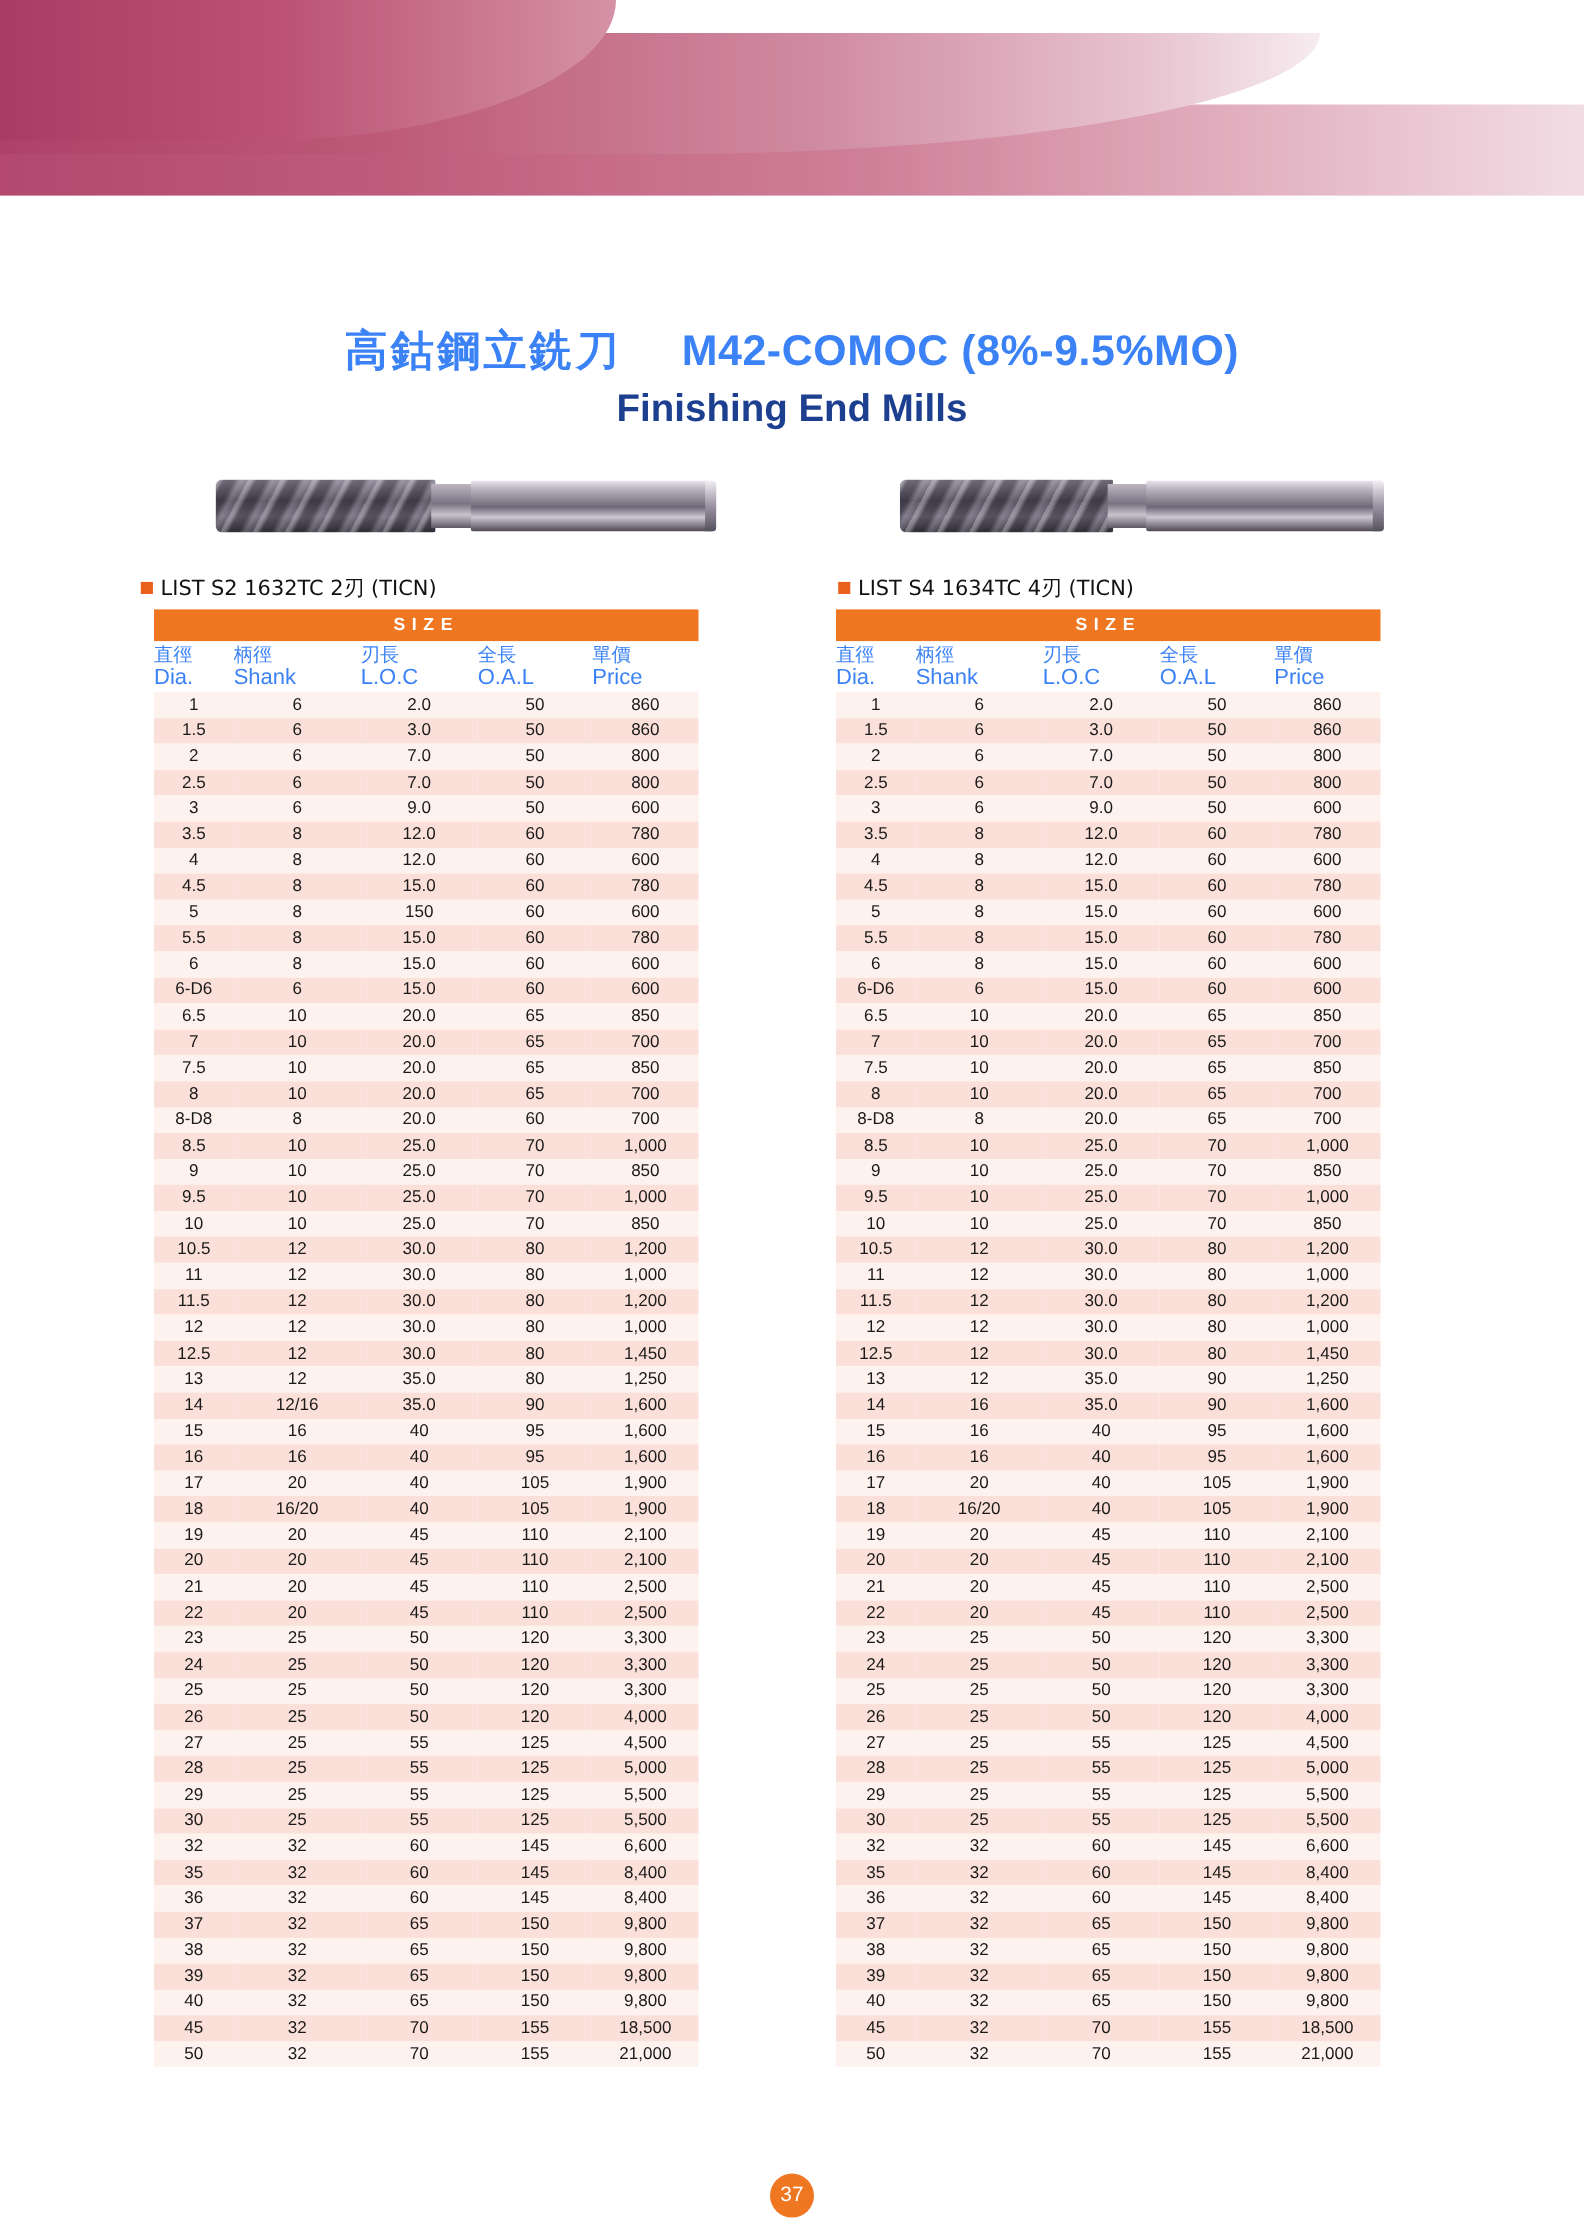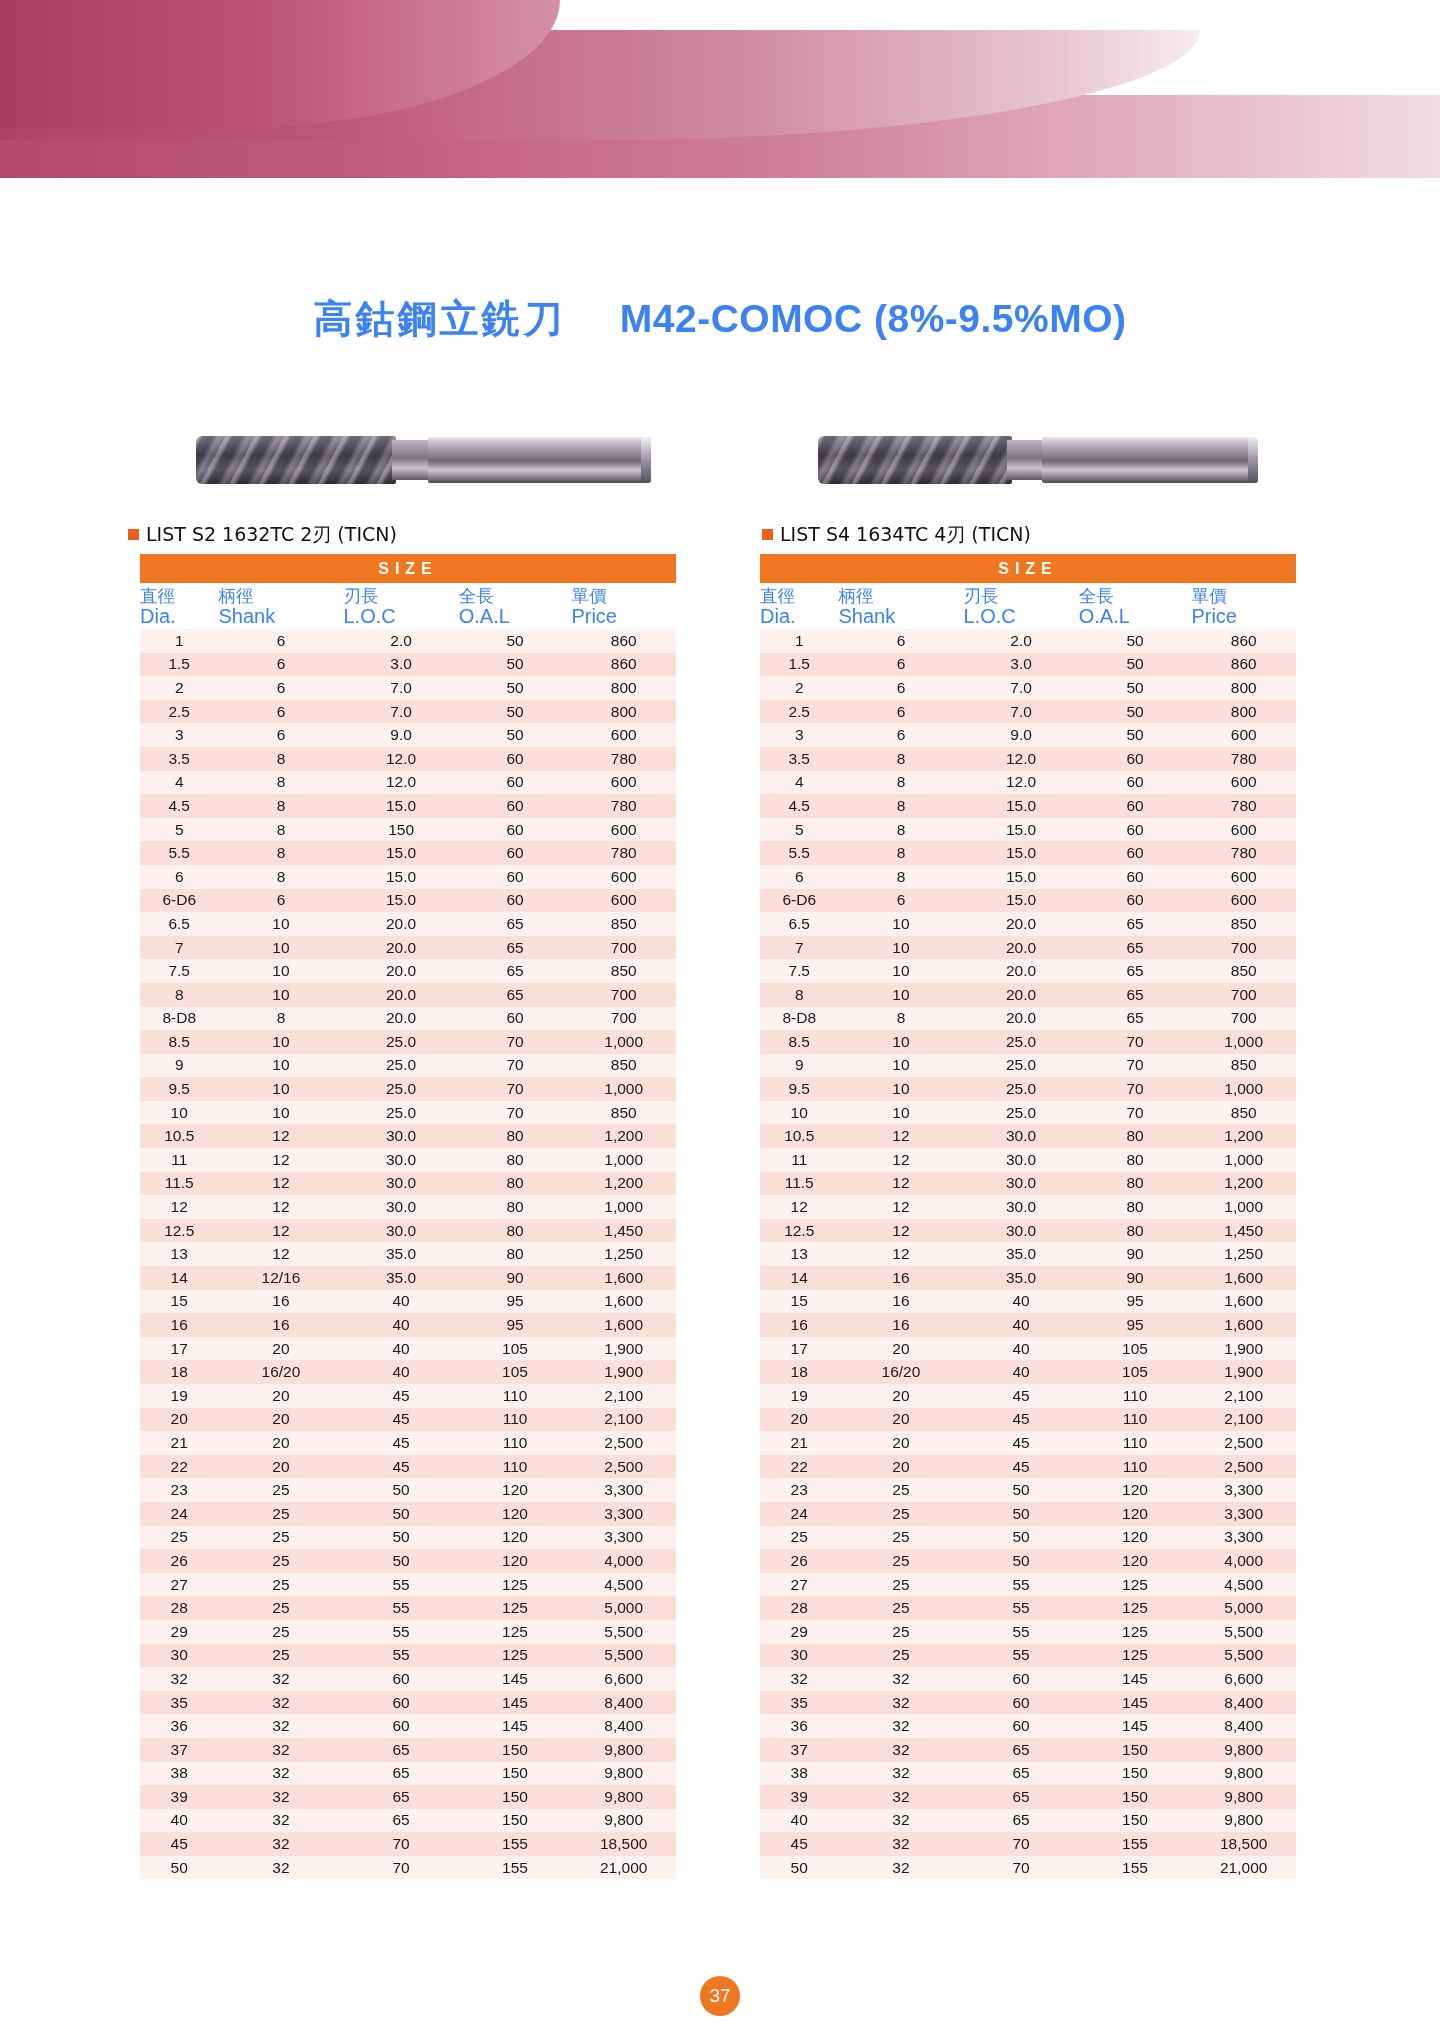--- a/index.html
+++ b/index.html
@@ -144,21 +144,21 @@
     position: relative;
     top: -1px;
   }
   .label-left { left: 128px; }
   .label-right { left: 762px; text-align: right; }
 
   
   .table-box {
     position: absolute;
     top: 554px;
-    width: 536px;
+    width: 495px;
   }
   .table-left { left: 140px; }
   .table-right { left: 760px; }
 
   table.size-table {
     width: 100%;
     border-collapse: collapse;
     font-size: 16px;
     color: #1a1a1a;
   }
@@ -218,20 +218,21 @@
   <div class="band-curve"></div>
   <div class="band-curve2"></div>
 </div>
 
 <div class="title-wrap">
   <div class="title-line1">
     <span class="title-cn">高鈷鋼立銑刀</span>
     <span>&nbsp;&nbsp;</span>
     <span class="title-en">M42-COMOC (8%-9.5%MO)</span>
   </div>
+  <div class="title-line2">Finishing End Mills</div>
 </div>
 
 <div class="photo photo-left">
   <div class="mill">
     <div class="flute"></div>
     <div class="neck"></div>
     <div class="shank"></div>
   </div>
 </div>
 <div class="photo photo-right">

